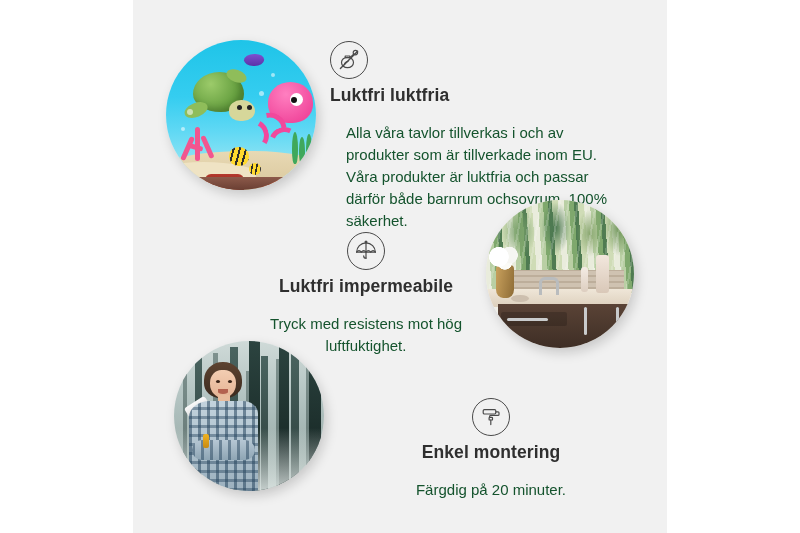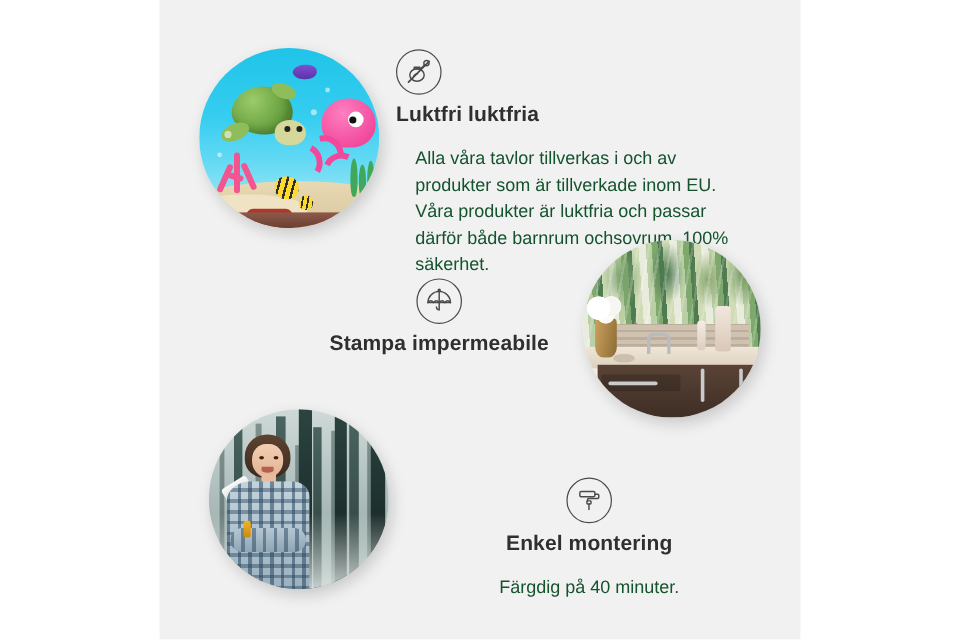--- a/index.html
+++ b/index.html
@@ -362,21 +362,22 @@
     <div class="feature align-center" style="left:88px; top:232px; width:290px;">
       <div class="icon-wrap">
         <svg width="24" height="24" viewBox="0 0 24 24" fill="none" stroke="#4a4a4a" stroke-width="1.2" stroke-linecap="round" stroke-linejoin="round">
           <path d="M2.6 13.2 a9.4 9.4 0 0 1 18.8 0 z"></path>
           <path d="M2.6 13.2 c1.6 -2 3.2 -2 4.7 0 c1.6 -2 3.2 -2 4.7 0 c1.6 -2 3.2 -2 4.7 0 c1.6 -2 3.2 -2 4.7 0"></path>
           <line x1="12" y1="3.8" x2="12" y2="19.2"></line>
           <path d="M12 19.2 a2.3 2.3 0 0 1 -2.3 -2.3"></path>
           <circle cx="12" cy="3" r="0.9" fill="#4a4a4a"></circle>
         </svg>
       </div>
-      <h3>Stampa impermeabile</h3>
+      <h3>Luktfri impermeabile</h3>
+      <p>Tryck med resistens mot hög luftfuktighet.</p>
     </div>
 
     <div class="circle-img" style="left:41px; top:341px; width:150px; height:150px;">
       <div class="scene forest">
         <div class="tree far" style="left:6%;  width:4px;  height:86%;"></div>
         <div class="tree far" style="left:26%; width:5px;  height:92%;"></div>
         <div class="tree far" style="left:48%; width:4px;  height:80%;"></div>
         <div class="tree far" style="left:68%; width:5px;  height:88%;"></div>
         <div class="tree far" style="left:88%; width:4px;  height:84%;"></div>
         <div class="tree mid" style="left:14%; width:7px;  height:94%;"></div>
@@ -406,17 +407,17 @@
     <div class="feature align-center" style="left:213px; top:398px; width:290px;">
       <div class="icon-wrap">
         <svg width="24" height="24" viewBox="0 0 24 24" fill="none" stroke="#4a4a4a" stroke-width="1.2" stroke-linecap="round" stroke-linejoin="round">
           <rect x="4.2" y="4.6" width="12.6" height="4.4" rx="1.2"></rect>
           <path d="M16.8 6.8 h2.2 a1 1 0 0 1 1 1 v1.6 a1 1 0 0 1 -1 1 h-7.4 a1 1 0 0 0 -1 1 v1.2"></path>
           <rect x="10.1" y="12.4" width="3.4" height="2.6" rx="0.6"></rect>
           <line x1="11.8" y1="15" x2="11.8" y2="19.6"></line>
         </svg>
       </div>
       <h3>Enkel montering</h3>
-      <p>Färgdig på 40 minuter.</p>
+      <p>Färgdig på 20 minuter.</p>
     </div>
 
   </div>
 </div>
 
 </body></html>

